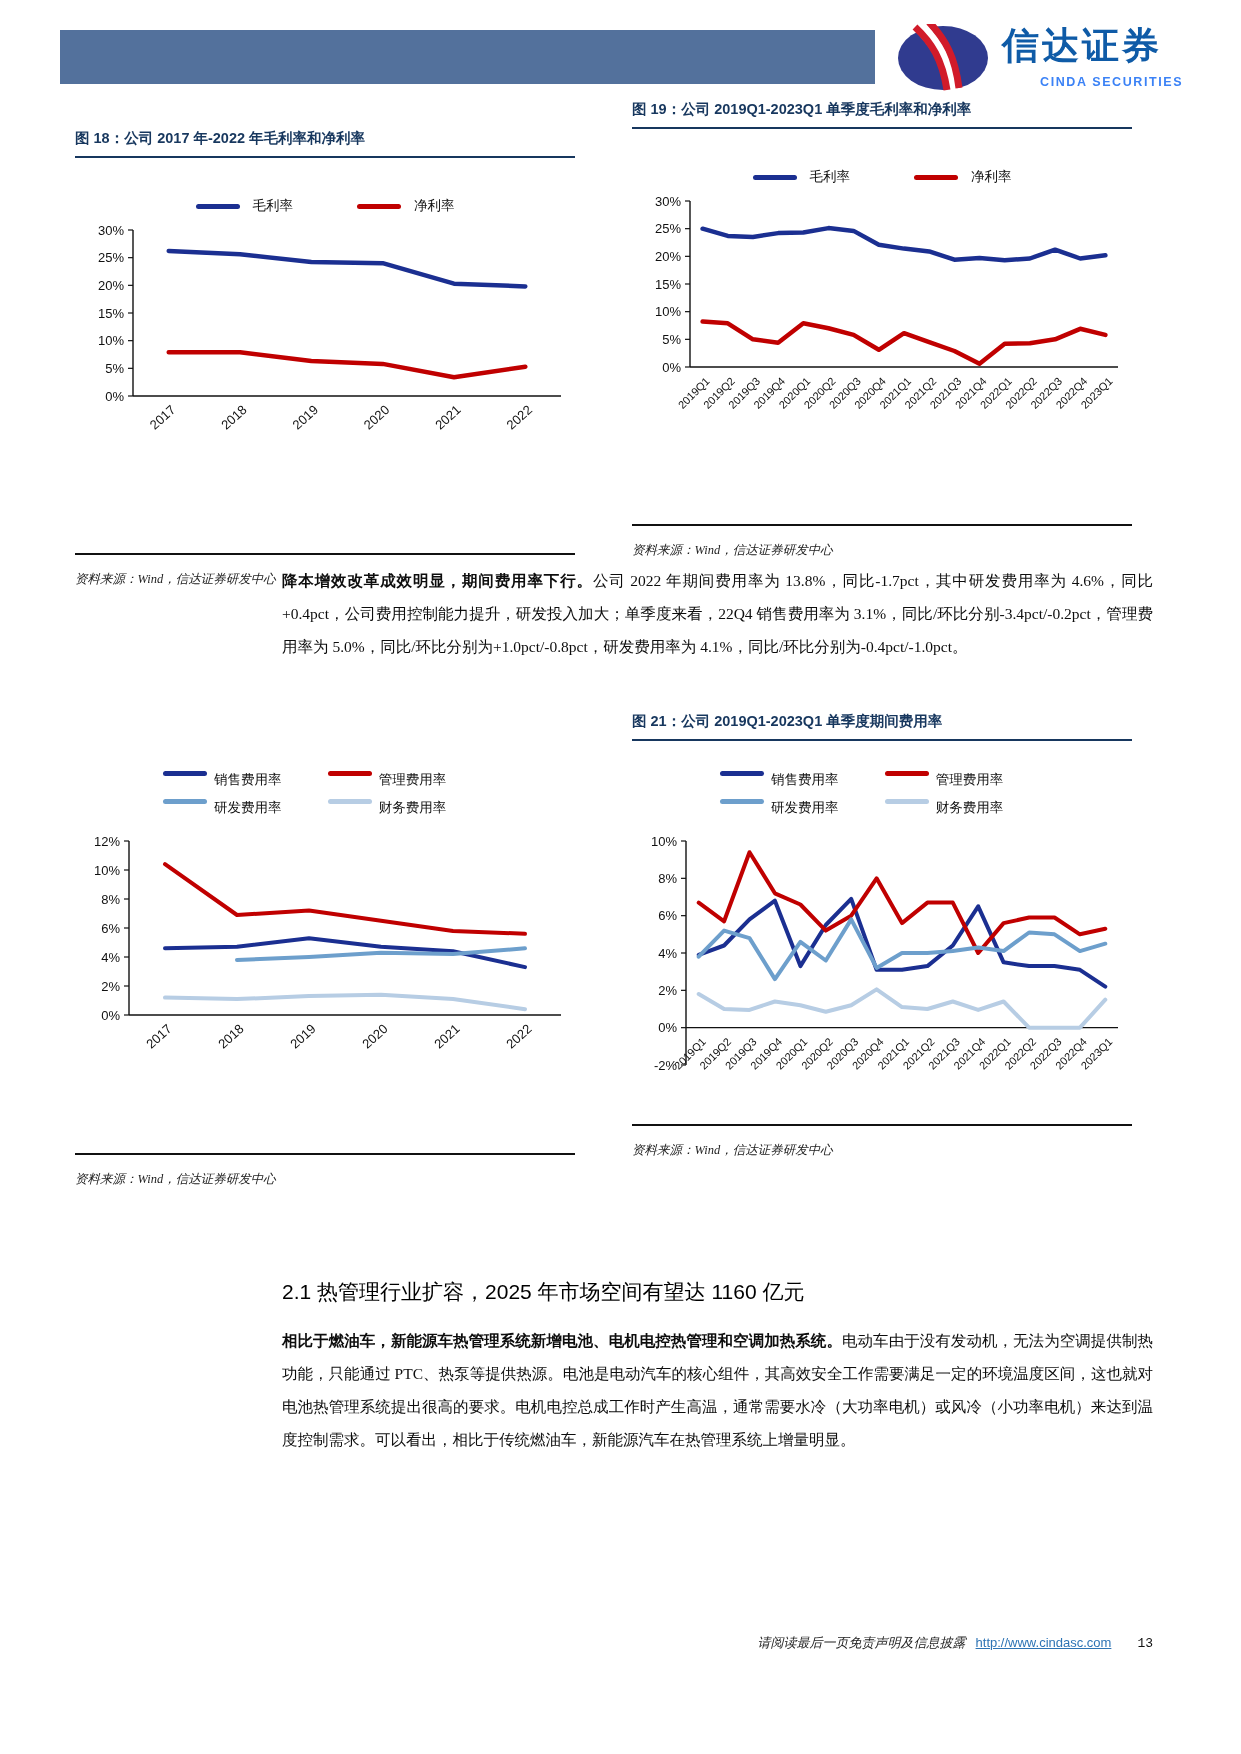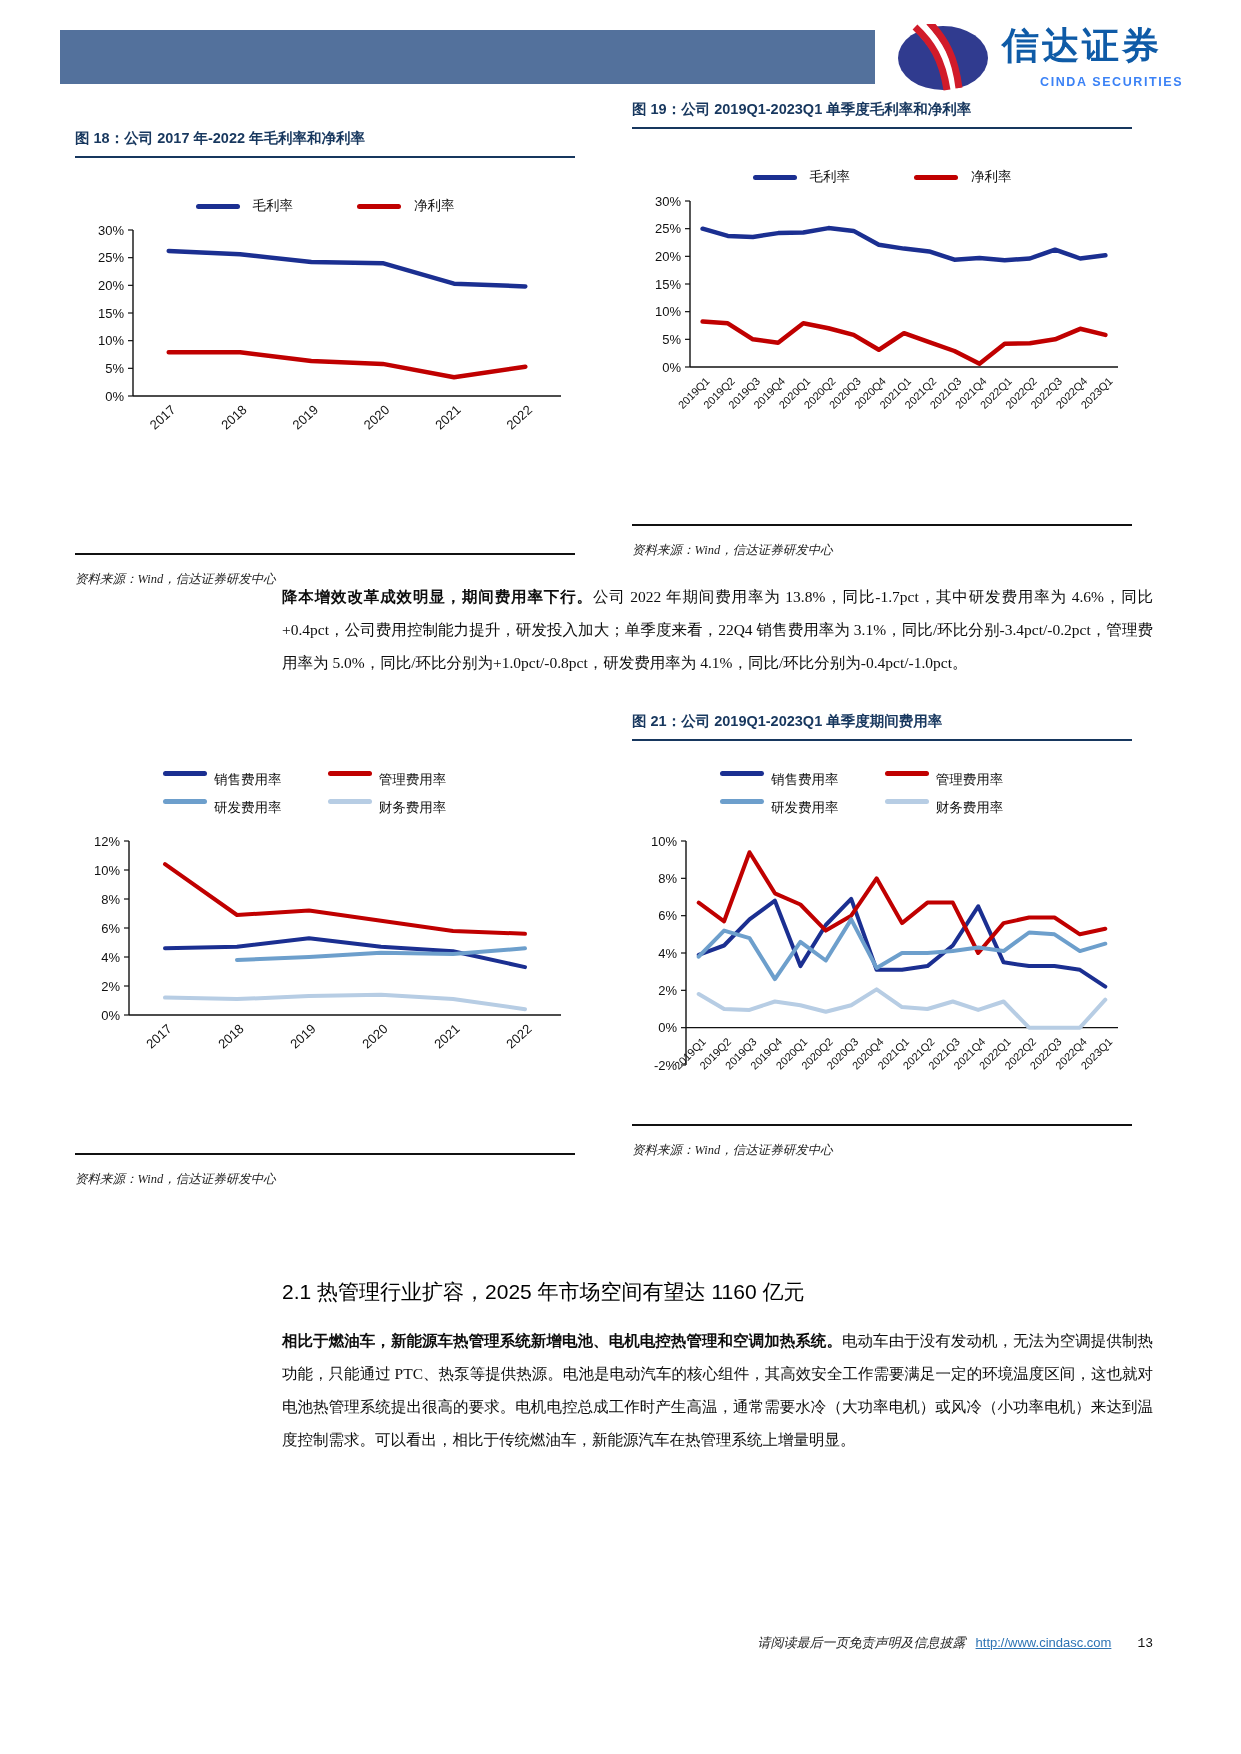--- a/index.html
+++ b/index.html
@@ -31,21 +31,21 @@
   svg.chart{display:block;overflow:visible;font-family:"Liberation Sans",sans-serif;}
   .fig-source{position:absolute;left:0;right:0;border-top:2px solid #111;padding-top:16px;
               font-family:"Liberation Serif",serif;font-style:italic;font-size:12.5px;color:#222;}
   #fig18 .fig-source,#fig19 .fig-source{top:424px;}
   #fig20 .fig-source,#fig21 .fig-source{top:412px;}
 
   
   .para{position:absolute;left:282px;width:871px;margin:0;text-align:justify;
         font-family:"Liberation Serif",serif;font-size:15.5px;line-height:33px;color:#0d0d0d;}
   .para b{font-weight:bold;}
-  #commentary{top:580px;}
+  #commentary{top:564px;}
   #body-para{top:1324px;}
   .section-h{position:absolute;left:282px;top:1212px;width:871px;margin:0;
              font-size:24px;font-weight:600;color:#000;letter-spacing:0.5px;
              padding-bottom:14px;border-bottom:1px solid #999;}
   .subsection-h{position:absolute;left:282px;top:1278px;width:871px;margin:0;
                 font-size:21px;font-weight:400;color:#000;}
 
   
   .footer{position:absolute;top:1634px;left:400px;width:753px;display:flex;
           justify-content:flex-end;align-items:baseline;font-size:13px;}

